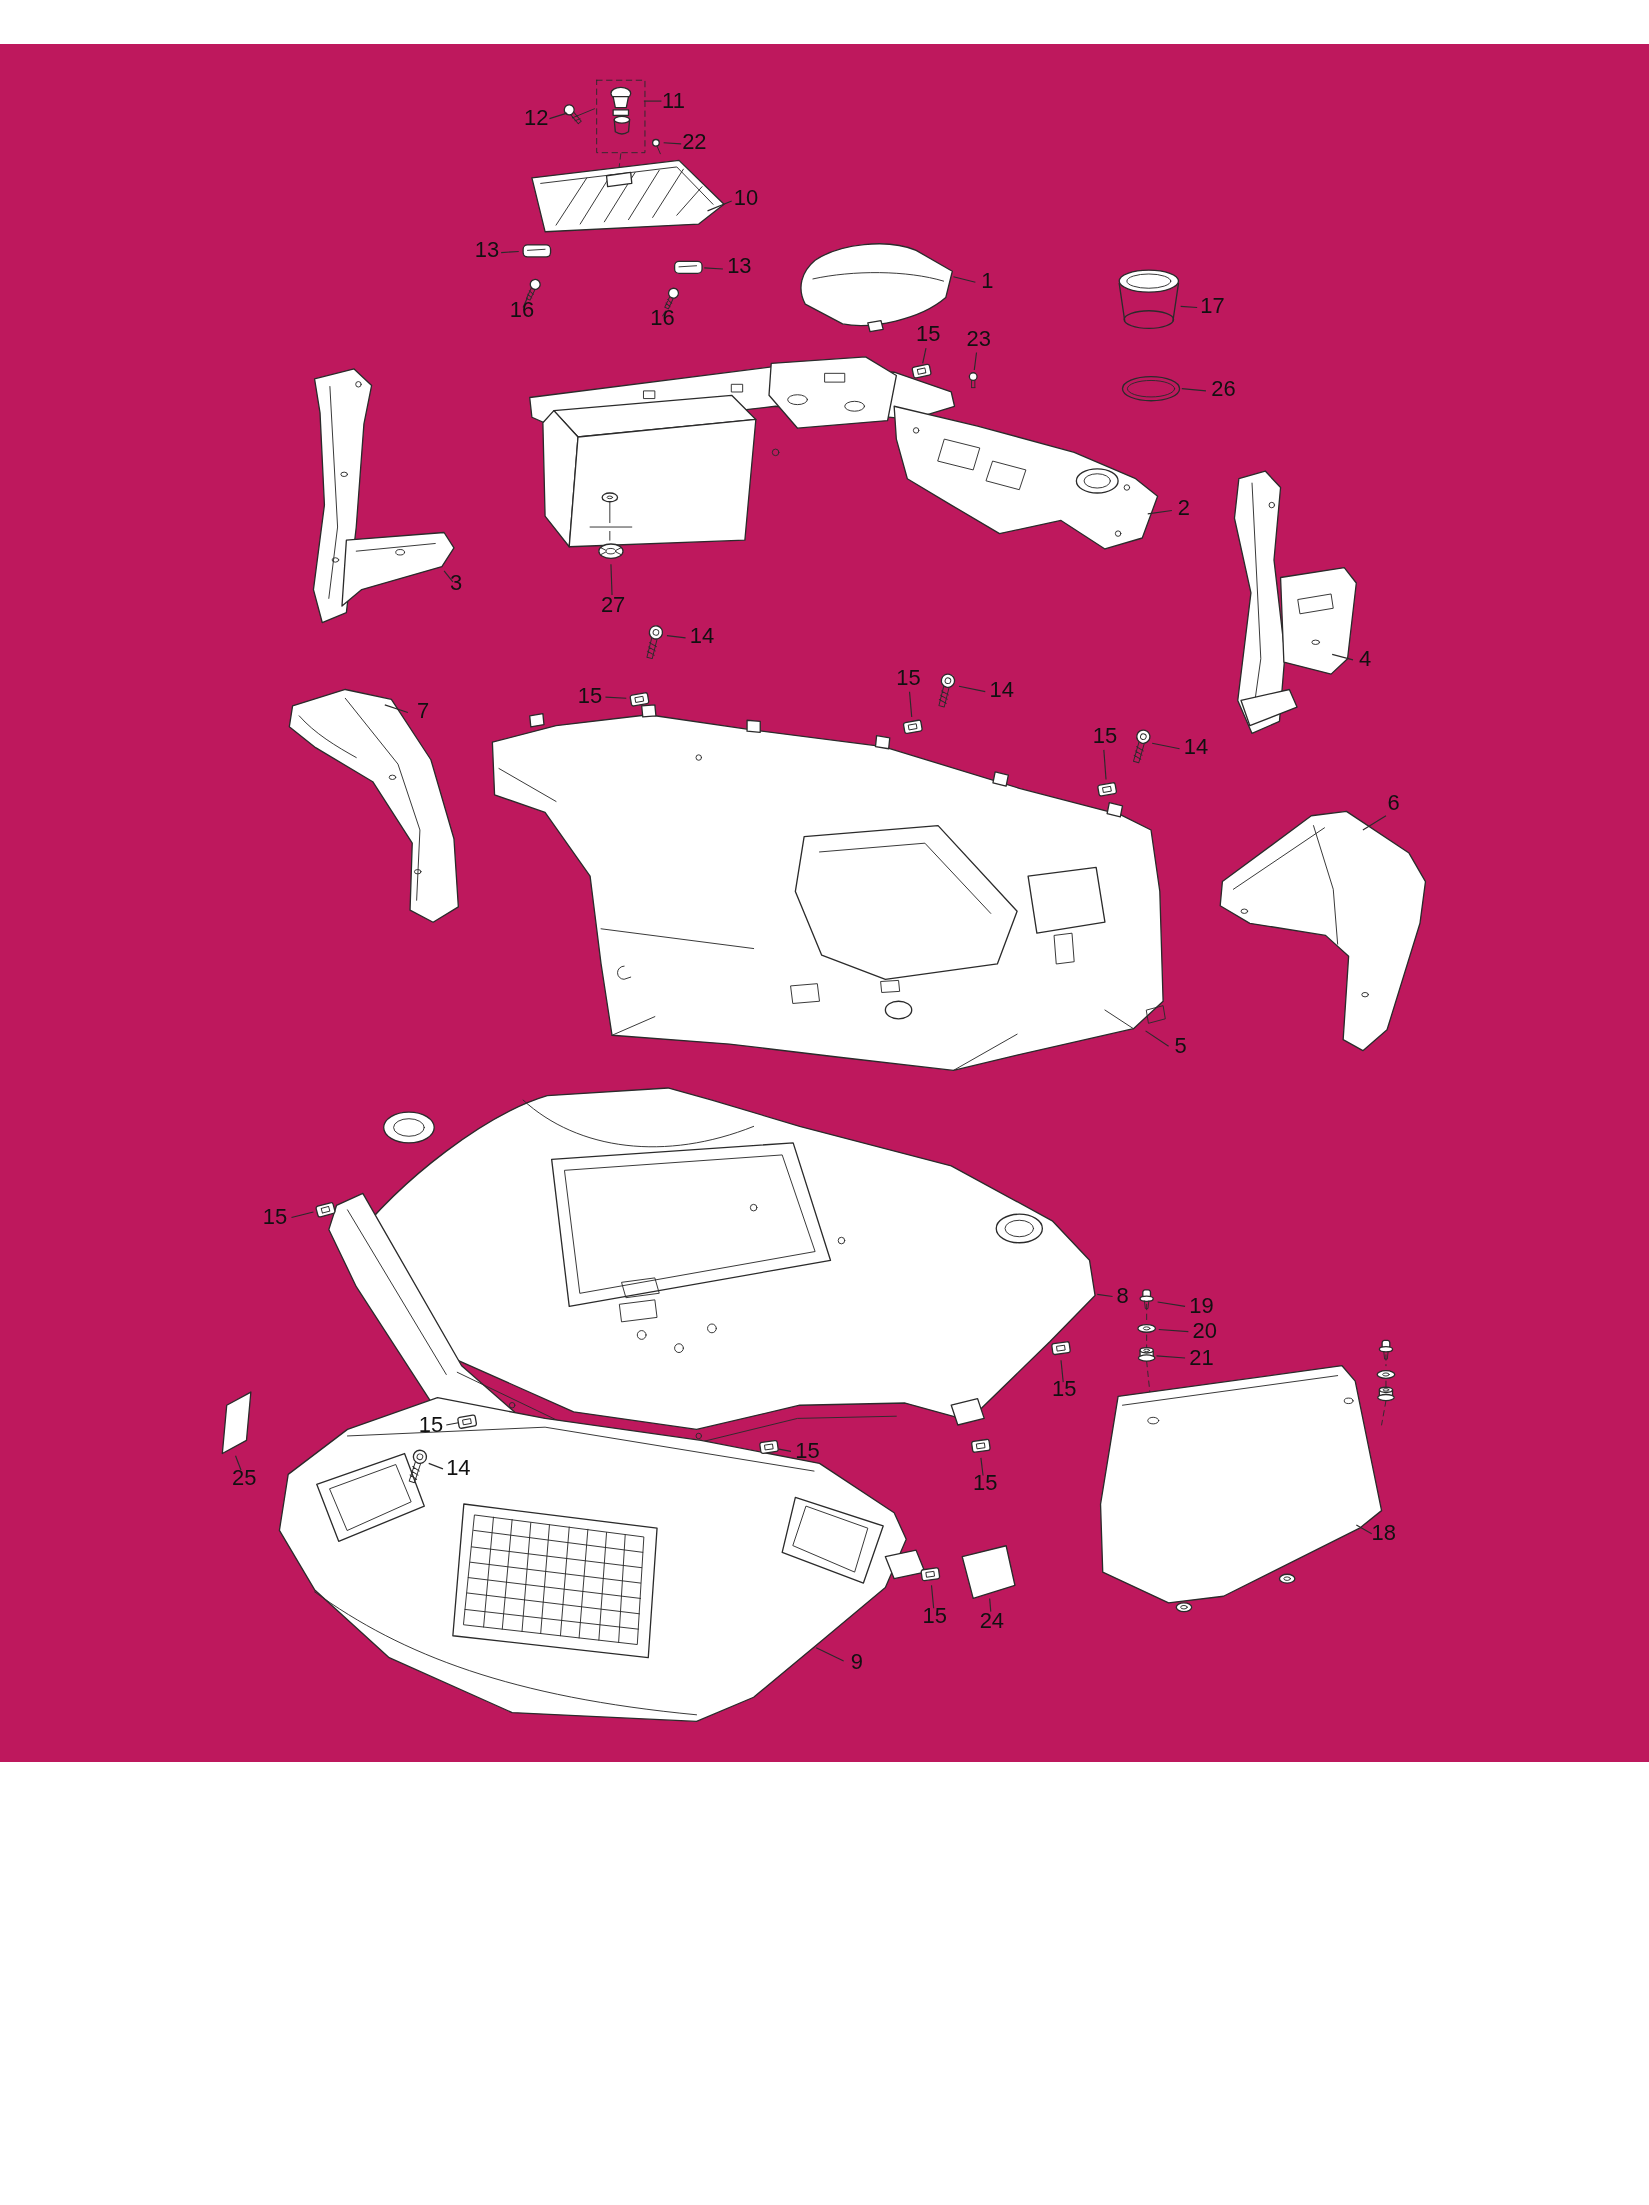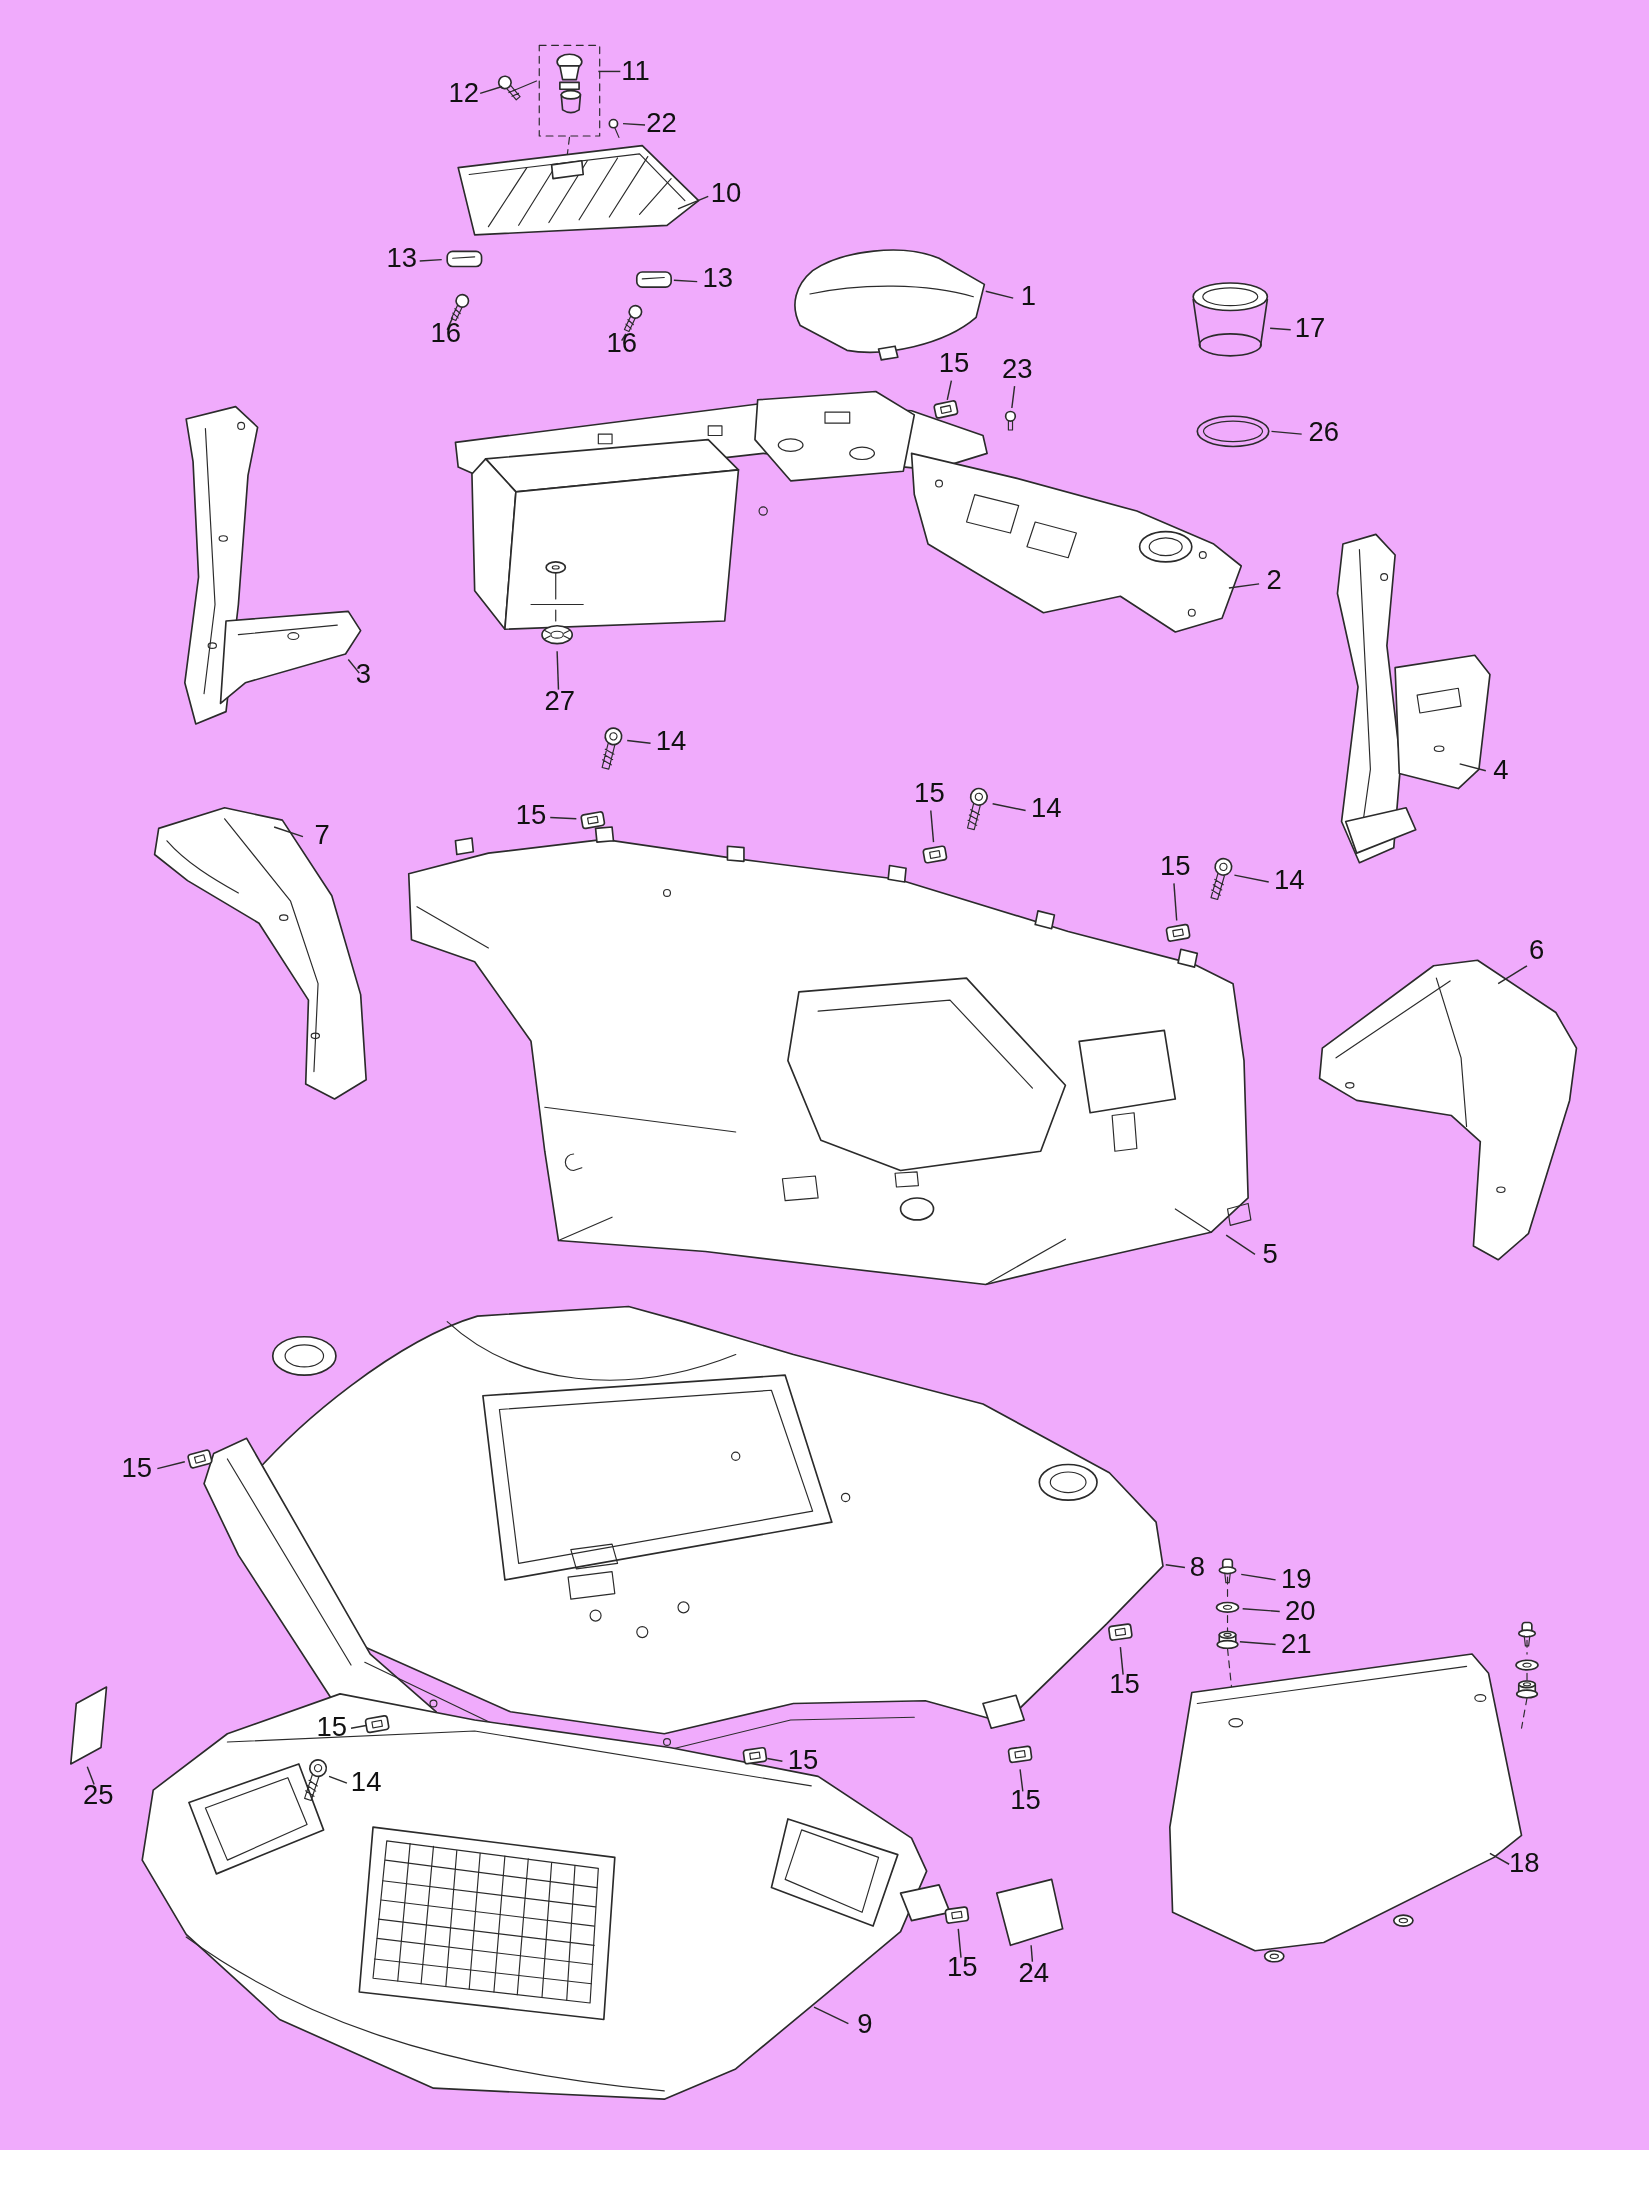--- a/index.html
+++ b/index.html
@@ -1,16 +1,16 @@
 <!DOCTYPE html>
 <html style="font-size:13px"><head>
 <meta charset="utf-8">
 <style>
   html,body{margin:0;padding:0;background:#ffffff;}
-  .stage{position:relative;width:1650px;height:2150px;background:#f0abfc;overflow:hidden;}
+  .stage{position:relative;width:1650px;height:1718px;background:#be185d;overflow:hidden;margin-top:44px;}
   .stage svg{position:absolute;left:0;top:0;width:100%;height:100%;}
   .ln{fill:none;stroke:#2b2b2b;stroke-width:1.2;stroke-linejoin:round;stroke-linecap:round;}
   .fw{fill:#ffffff;stroke:#2b2b2b;stroke-width:1.2;stroke-linejoin:round;}
   .thin{stroke-width:0.85;}
   .dash{stroke-dasharray:5 4;}
   .leader{stroke:#2b2b2b;stroke-width:1.05;fill:none;}
   .lbl{font-family:"Liberation Sans",sans-serif;font-size:20px;fill:#111111;text-anchor:middle;}
 </style>
 </head>
 <body>

